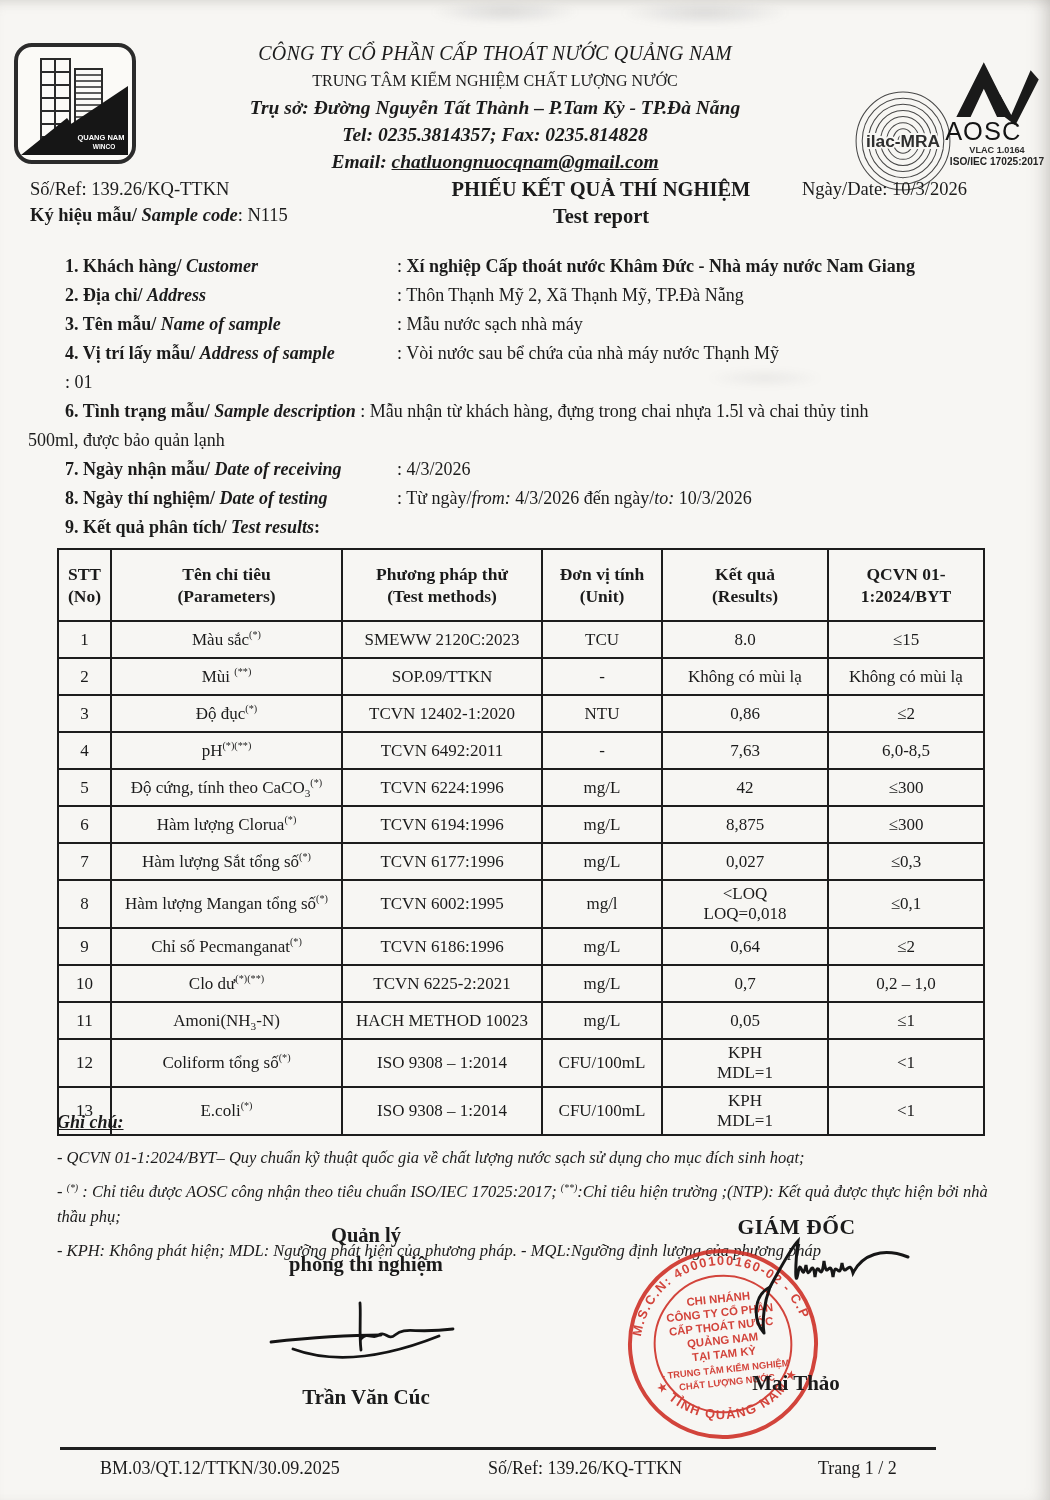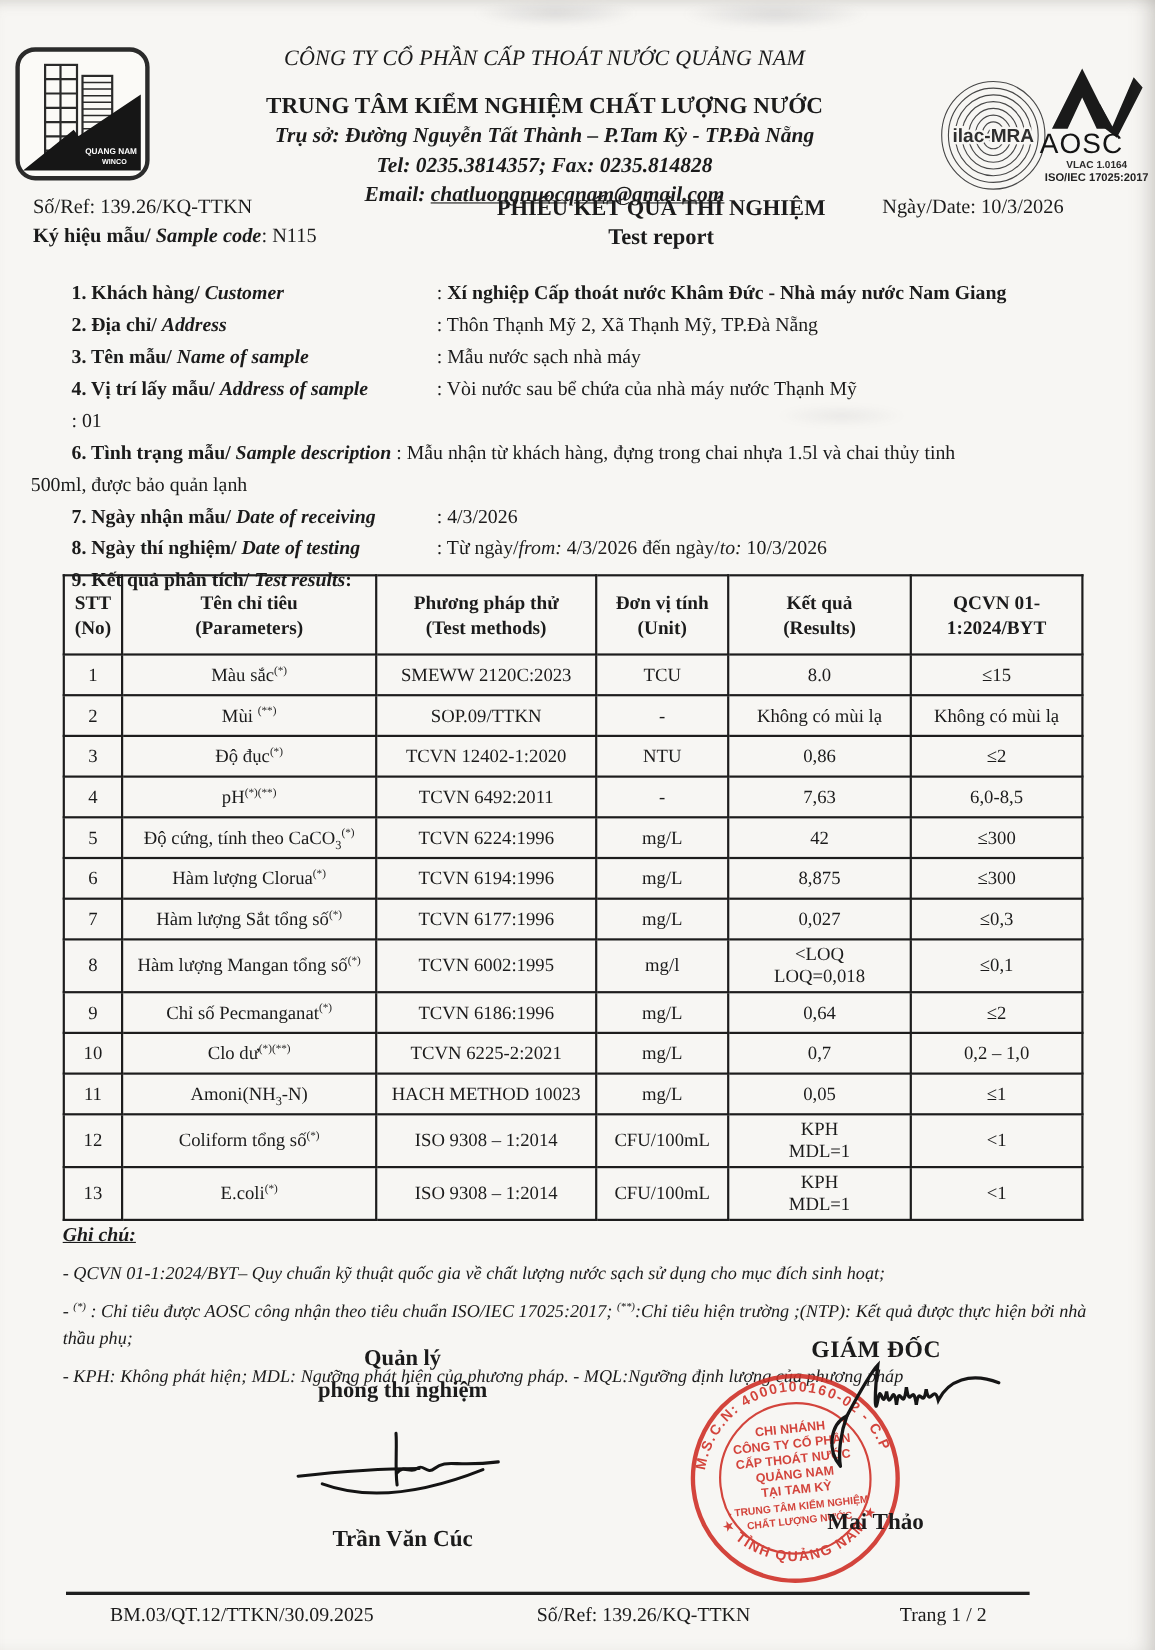--- a/index.html
+++ b/index.html
@@ -10,24 +10,24 @@
   }
   .page::after{content:"";position:absolute;inset:0;pointer-events:none;
     box-shadow:inset -14px 0 18px -10px rgba(120,115,108,.35), inset 0 10px 14px -10px rgba(120,115,108,.25);}
   .smudge{position:absolute;pointer-events:none;filter:blur(3px);
     background:radial-gradient(ellipse at center, rgba(110,110,118,.20), rgba(110,110,118,0) 70%);}
   
   .hdr{position:absolute;top:40px;left:0;width:1050px;}
   .qn-logo{position:absolute;left:12px;top:2px;}
   .hdr-center{position:absolute;left:150px;top:0;width:690px;text-align:center;line-height:27px;}
   .hdr-center .l1{font-size:20px;letter-spacing:.2px;font-style:italic;}
-  .hdr-center .l2{font-size:21px;font-weight:bold;margin-top:16px;}
+  .hdr-center .l2{font-size:16px;font-weight:normal;}
   .hdr-center .l3,.hdr-center .l4,.hdr-center .l5{font-size:19.5px;font-weight:bold;font-style:italic;}
   .hdr-center .email-addr{text-decoration:underline;}
-  .ilac{position:absolute;left:852px;top:32px;}
+  .ilac{position:absolute;left:852px;top:50px;}
   .aosc{position:absolute;left:944px;top:12px;}
   
   .refrow{position:absolute;top:176px;left:30px;width:990px;display:flex;}
   .ref-left{width:370px;font-size:18.5px;line-height:26px;}
   .ref-left .b{font-weight:bold;}
   .ref-left i{font-weight:bold;}
   .ref-title{flex:1;text-align:center;font-weight:bold;font-size:20.5px;line-height:27px;}
   .ref-date{width:218px;font-size:18.5px;padding-top:3px;}
   
   .info{position:absolute;top:252px;left:28px;width:958px;font-size:18px;}
@@ -36,21 +36,21 @@
   .info-label .num{font-weight:bold;}
   .info-label i{font-weight:bold;}
   .info-value{flex:1;}
   .info-para{margin-left:0;line-height:29px;text-indent:37px;}
   .info-para .lbl{font-weight:bold;}
   .info-para i{font-weight:bold;}
   .wrap-line{display:block;text-indent:0;}
   .info-heading{margin-left:37px;line-height:29px;font-weight:bold;}
   .info-heading i{font-weight:bold;}
   
-  table.results{border-collapse:collapse;position:absolute;top:522px;left:57px;
+  table.results{border-collapse:collapse;position:absolute;top:548px;left:57px;
     font-size:17px;table-layout:fixed;}
   table.results th,table.results td{border:2px solid #1d1d1d;text-align:center;
     vertical-align:middle;padding:1px 3px;overflow:hidden;}
   table.results th{font-weight:bold;height:68px;font-size:17.5px;line-height:22px;}
   table.results td{height:33px;line-height:20px;}
   tr.dbl td{height:44px;}
   sup{font-size:.60em;vertical-align:super;line-height:0;}
   sub{font-size:.66em;vertical-align:sub;line-height:0;}
   
   .notes{position:absolute;top:1112px;left:57px;width:935px;}

